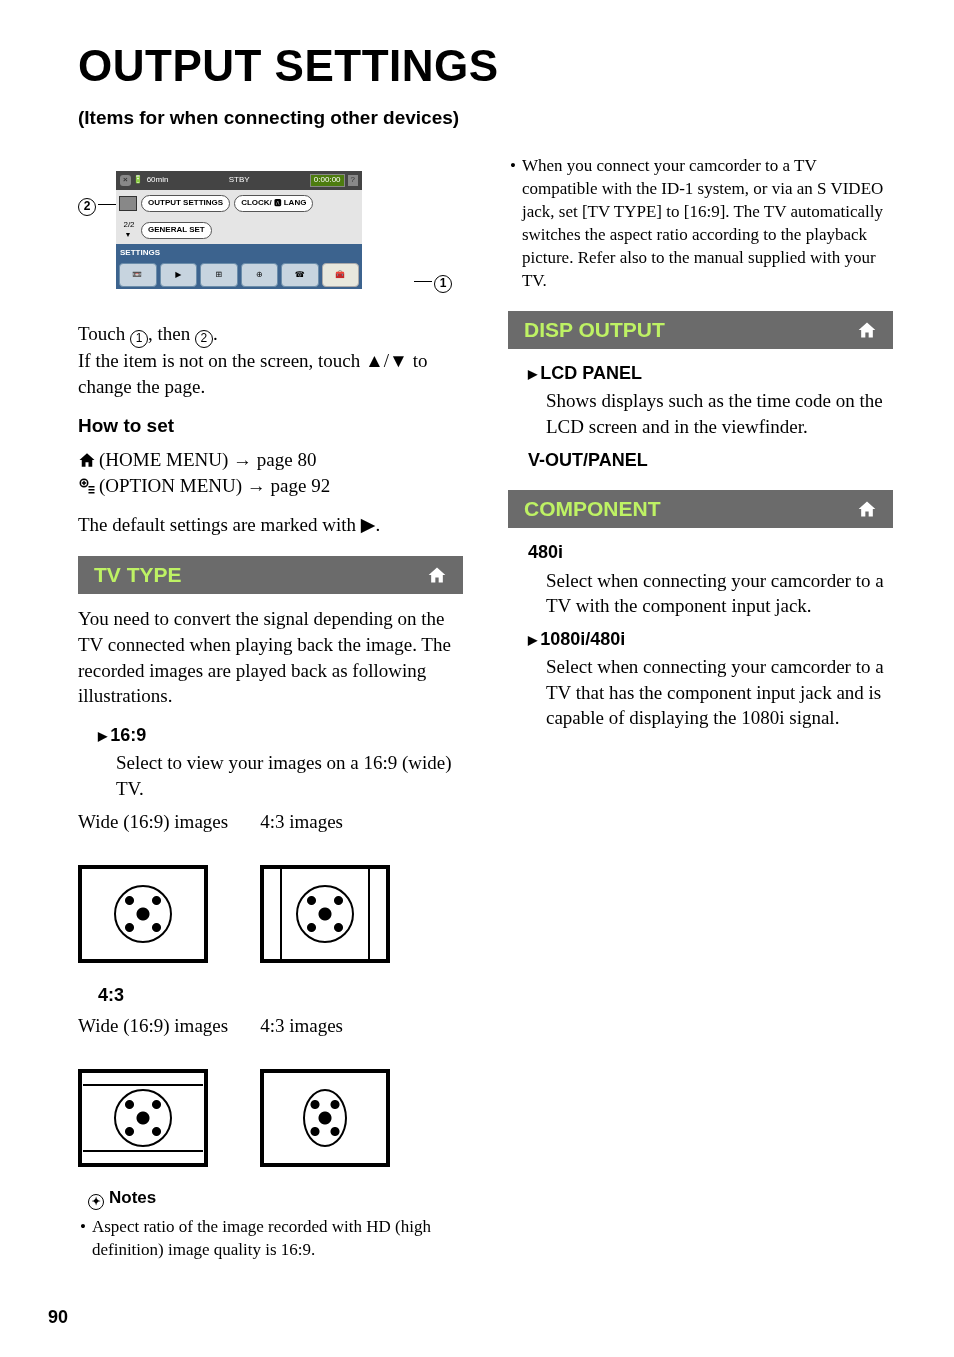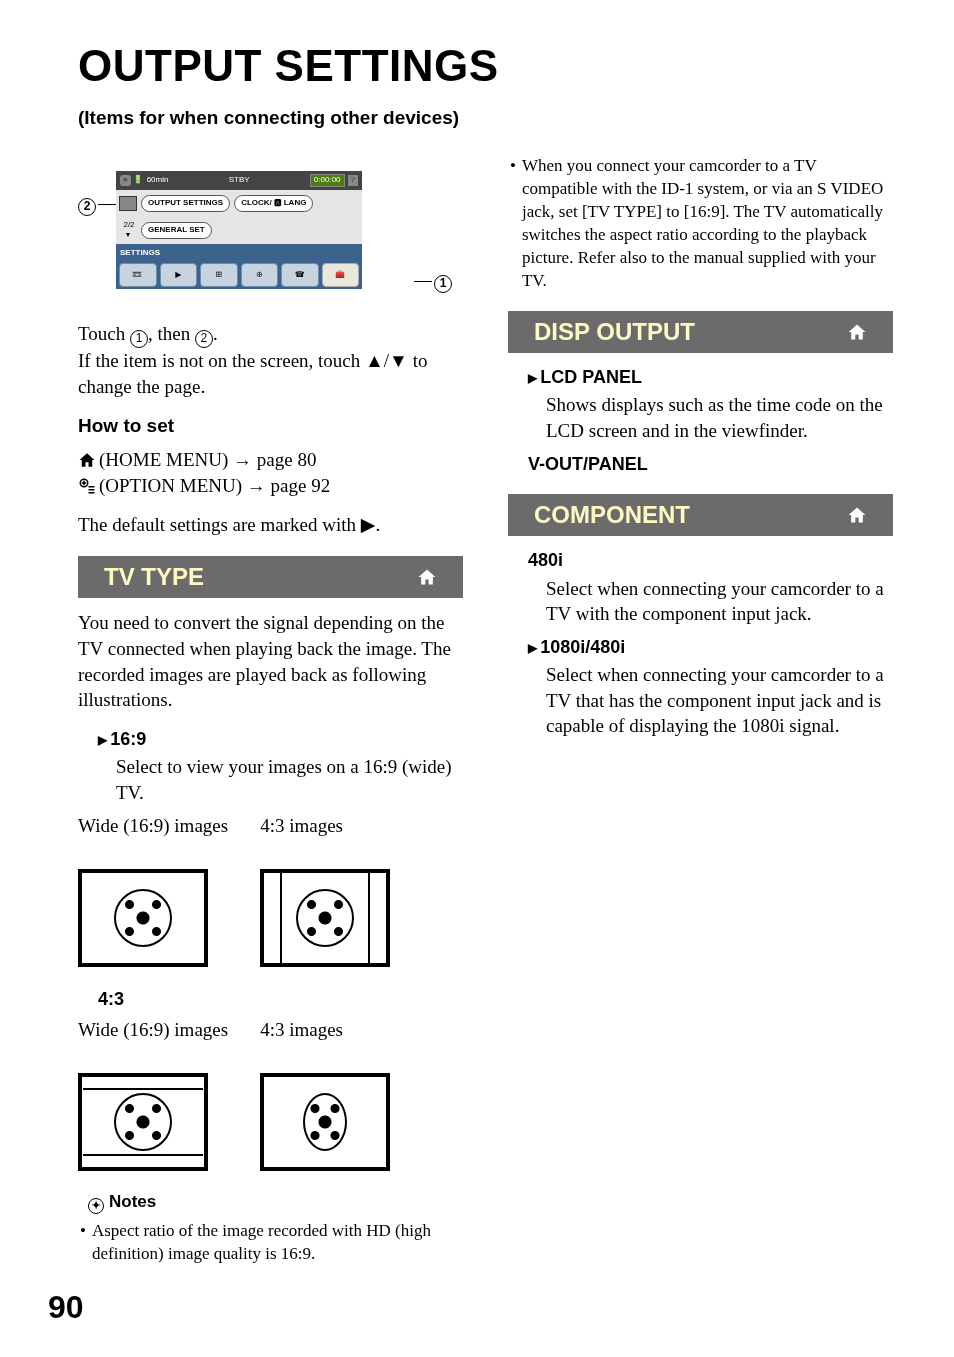--- a/index.html
+++ b/index.html
@@ -63,22 +63,22 @@
     .ss-mini{flex:1;background:#c7d4df;border:1px solid #6b8daa;border-radius:4px;display:flex;align-items:center;justify-content:center}
     .ss-mini.last{background:#e8e8dd;border-color:#aaa}
     .callout{position:absolute;font-family:Arial;font-size:15px;font-weight:bold}
     .callout .circle{display:inline-block;border:1.5px solid #000;border-radius:50%;width:18px;height:18px;text-align:center;line-height:15px;font-size:12px}
     .callout .line{position:absolute;background:#000;height:1px}
     .circ-inline{display:inline-block;border:1.5px solid #000;border-radius:50%;width:18px;height:18px;text-align:center;line-height:15px;font-size:12px;font-family:Arial;font-weight:normal;vertical-align:-2px}
     .para{margin-bottom:14px}
     .h3{font-family:Arial,sans-serif;font-weight:bold;font-size:19px;margin:10px 0 8px}
     .menu-line{margin-left:0}
     .section-bar{
-      background:#6b6b6b;color:#fef9c3;font-family:Arial,sans-serif;font-weight:bold;
-      font-size:24px;padding:5px 26px;display:flex;align-items:center;justify-content:space-between;
+      background:#6b6b6b;color:#bef264;font-family:Arial,sans-serif;font-weight:bold;
+      font-size:21px;padding:5px 16px;display:flex;align-items:center;justify-content:space-between;
       margin:18px 0 12px;
     }
     .option-h{font-family:Liberation Sans, sans-serif;font-weight:bold;font-size:18px;margin:8px 0 3px 20px}
     .option-h .tri{font-size:12px;margin-right:3px;vertical-align:1px}
     .option-body{margin:0 0 8px 38px}
     .img-table{display:flex;gap:32px;margin:5px 0 20px}
     .img-col{font-family:Georgia,serif}
     .img-label{margin-bottom:6px;height:50px}
     .tv-frame{width:130px;height:98px;border:4px solid #000;display:flex;align-items:center;justify-content:center;background:#fff}
     .tv-inner{display:flex;align-items:center;justify-content:center}
@@ -92,21 +92,21 @@
         radial-gradient(circle at 75% 25%, #000 4px, transparent 5px),
         radial-gradient(circle at 25% 75%, #000 4px, transparent 5px),
         radial-gradient(circle at 75% 75%, #000 4px, transparent 5px);
     }
     .ball.squeeze{width:44px}
     .notes-h{font-family:Arial,sans-serif;font-weight:bold;font-size:17px;margin:8px 10px 6px}
     .notes-h .nicon{display:inline-block;width:16px;height:16px;border:1.5px solid #000;border-radius:50%;text-align:center;line-height:13px;font-size:11px;margin-right:5px;vertical-align:-2px;font-weight:bold}
     .bullet-list{margin:0 0 0 2px}
     .bullet-item{display:flex;gap:6px;font-size:17px;margin-bottom:3px}
     .bullet-dot{flex-shrink:0}
-    .page-num{position:absolute;bottom:28px;left:48px;font-family:Arial,sans-serif;font-weight:bold;font-size:32px}
+    .page-num{position:absolute;bottom:28px;left:48px;font-family:Arial,sans-serif;font-weight:bold;font-size:18px}
     svg.home-icon{width:20px;height:20px;fill:#fff;flex-shrink:0}
     svg.home-icon-b{width:18px;height:18px;fill:#000;vertical-align:-3px;margin-right:3px}
     svg.opt-icon{width:18px;height:18px;vertical-align:-3px;margin-right:3px}
   </style>
 </head>
 <body>
 
 <h1 class="title">OUTPUT SETTINGS</h1>
 <div class="subtitle">(Items for when connecting other devices)</div>
 

